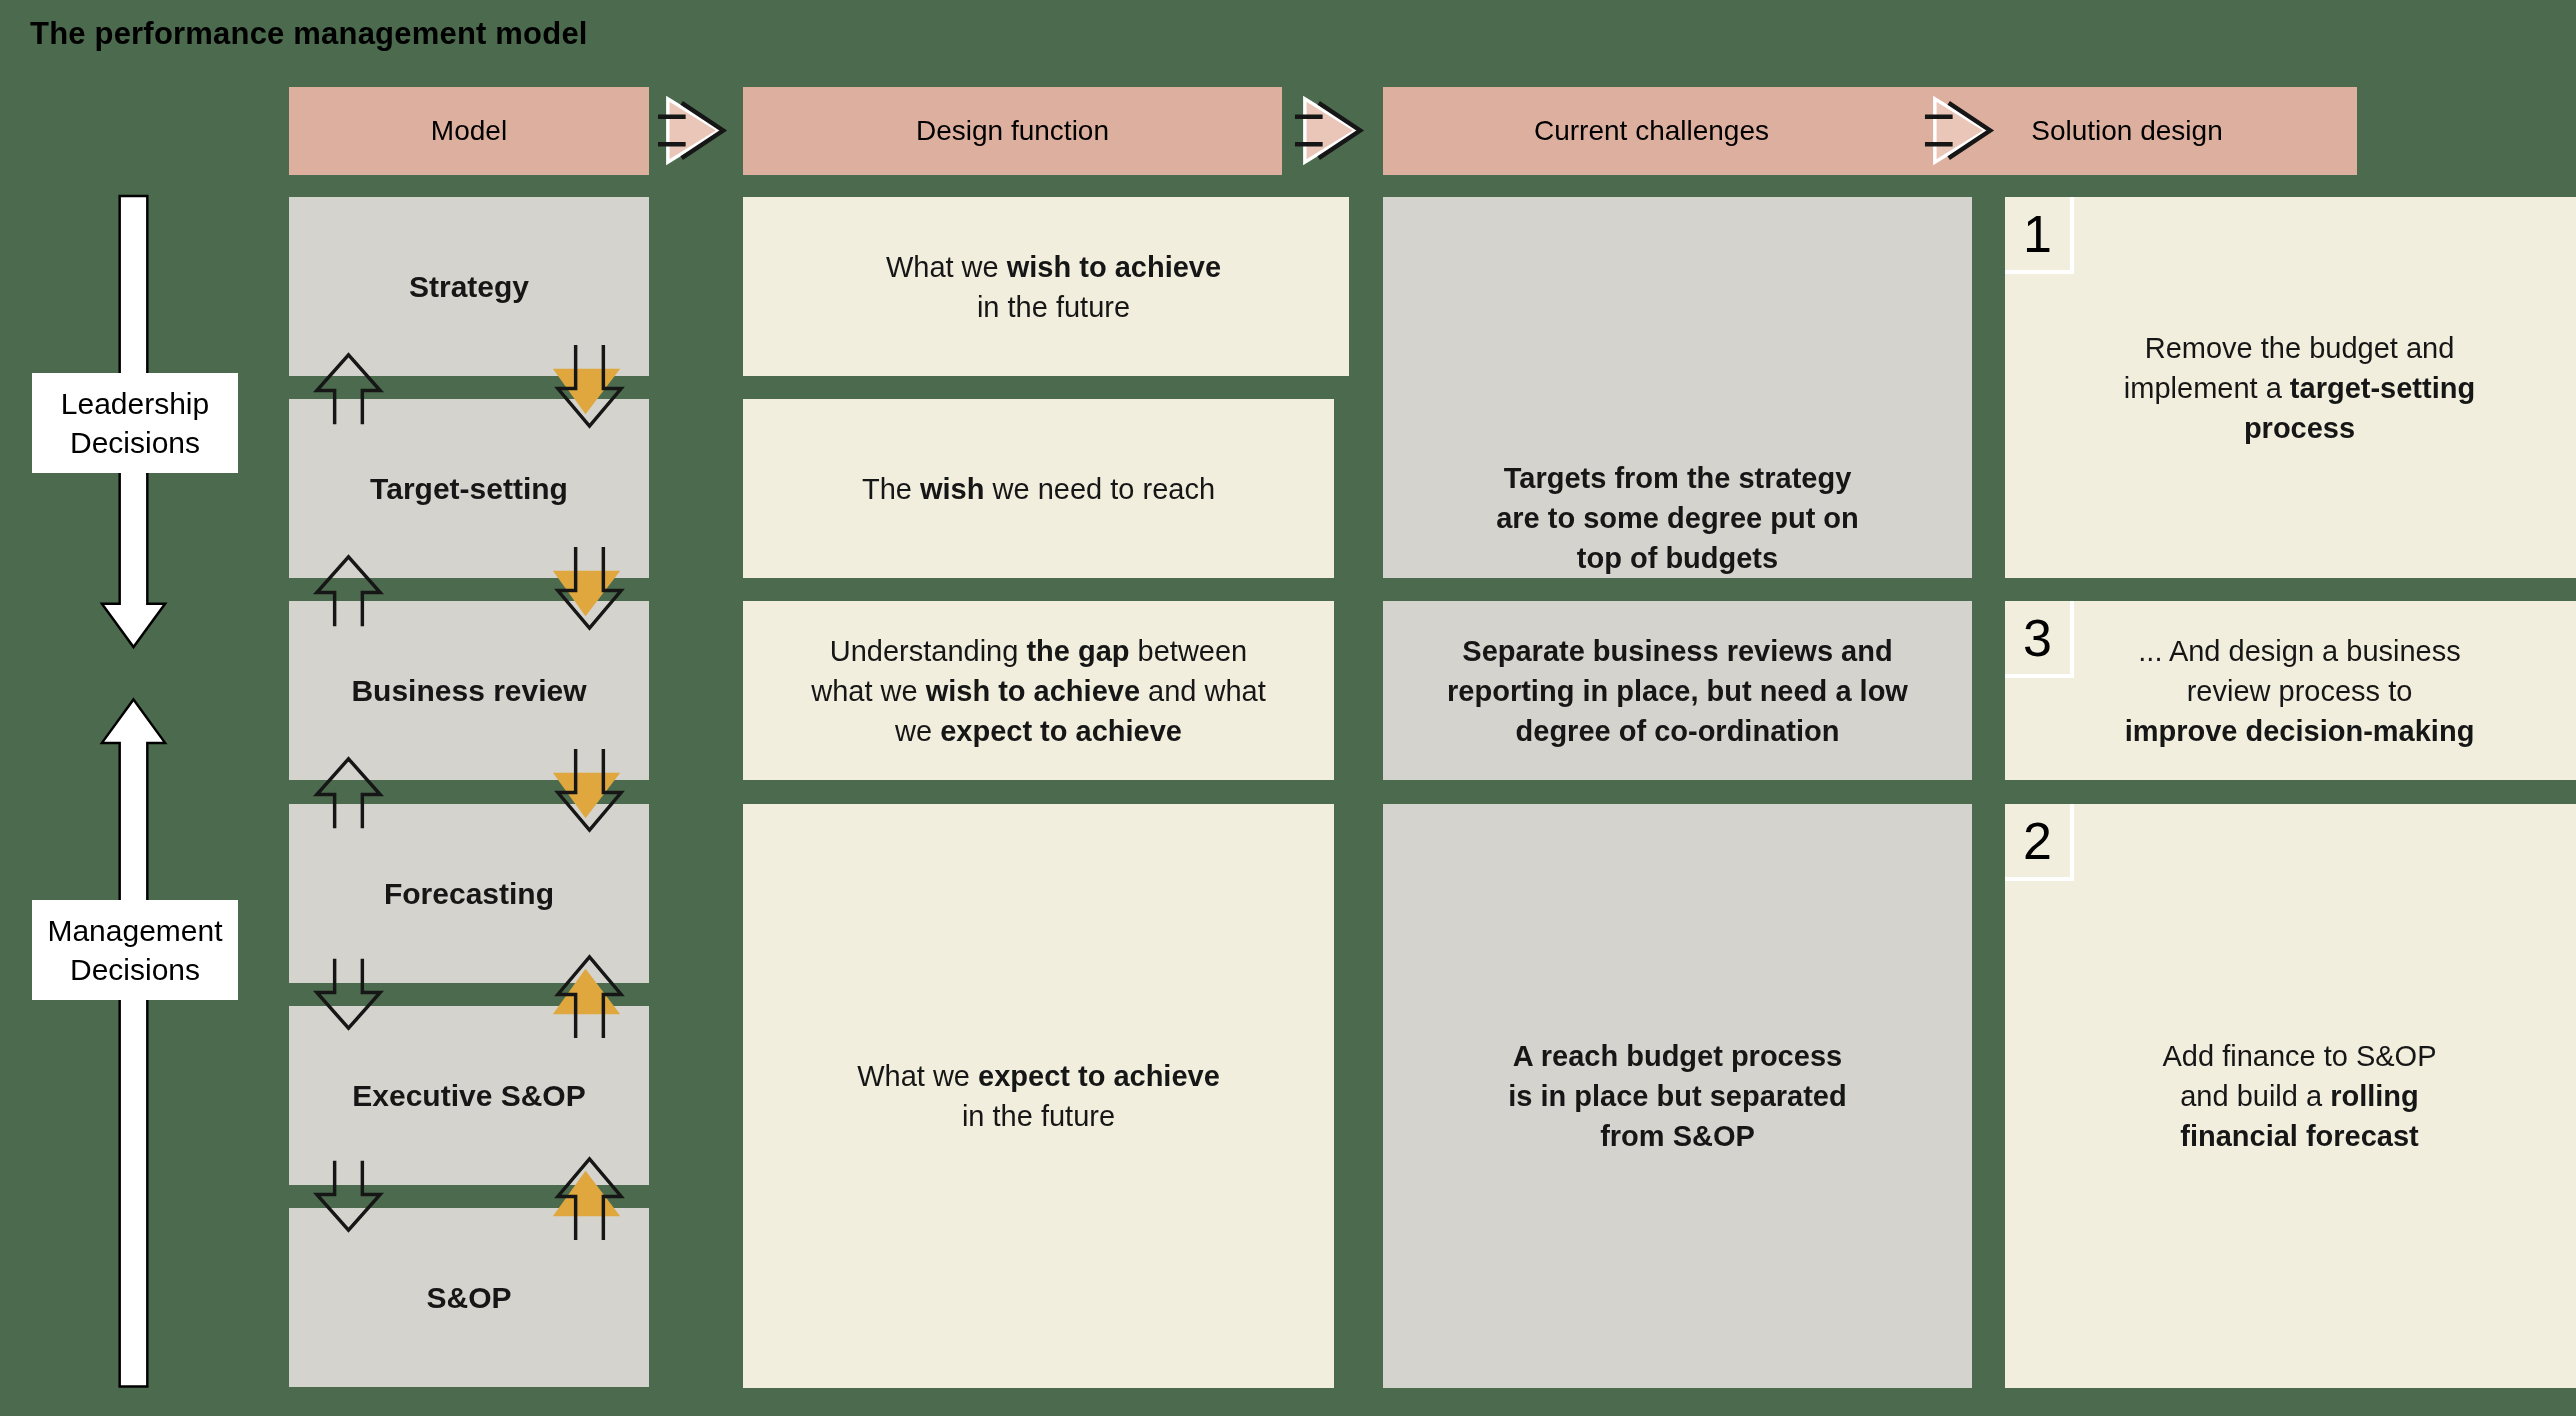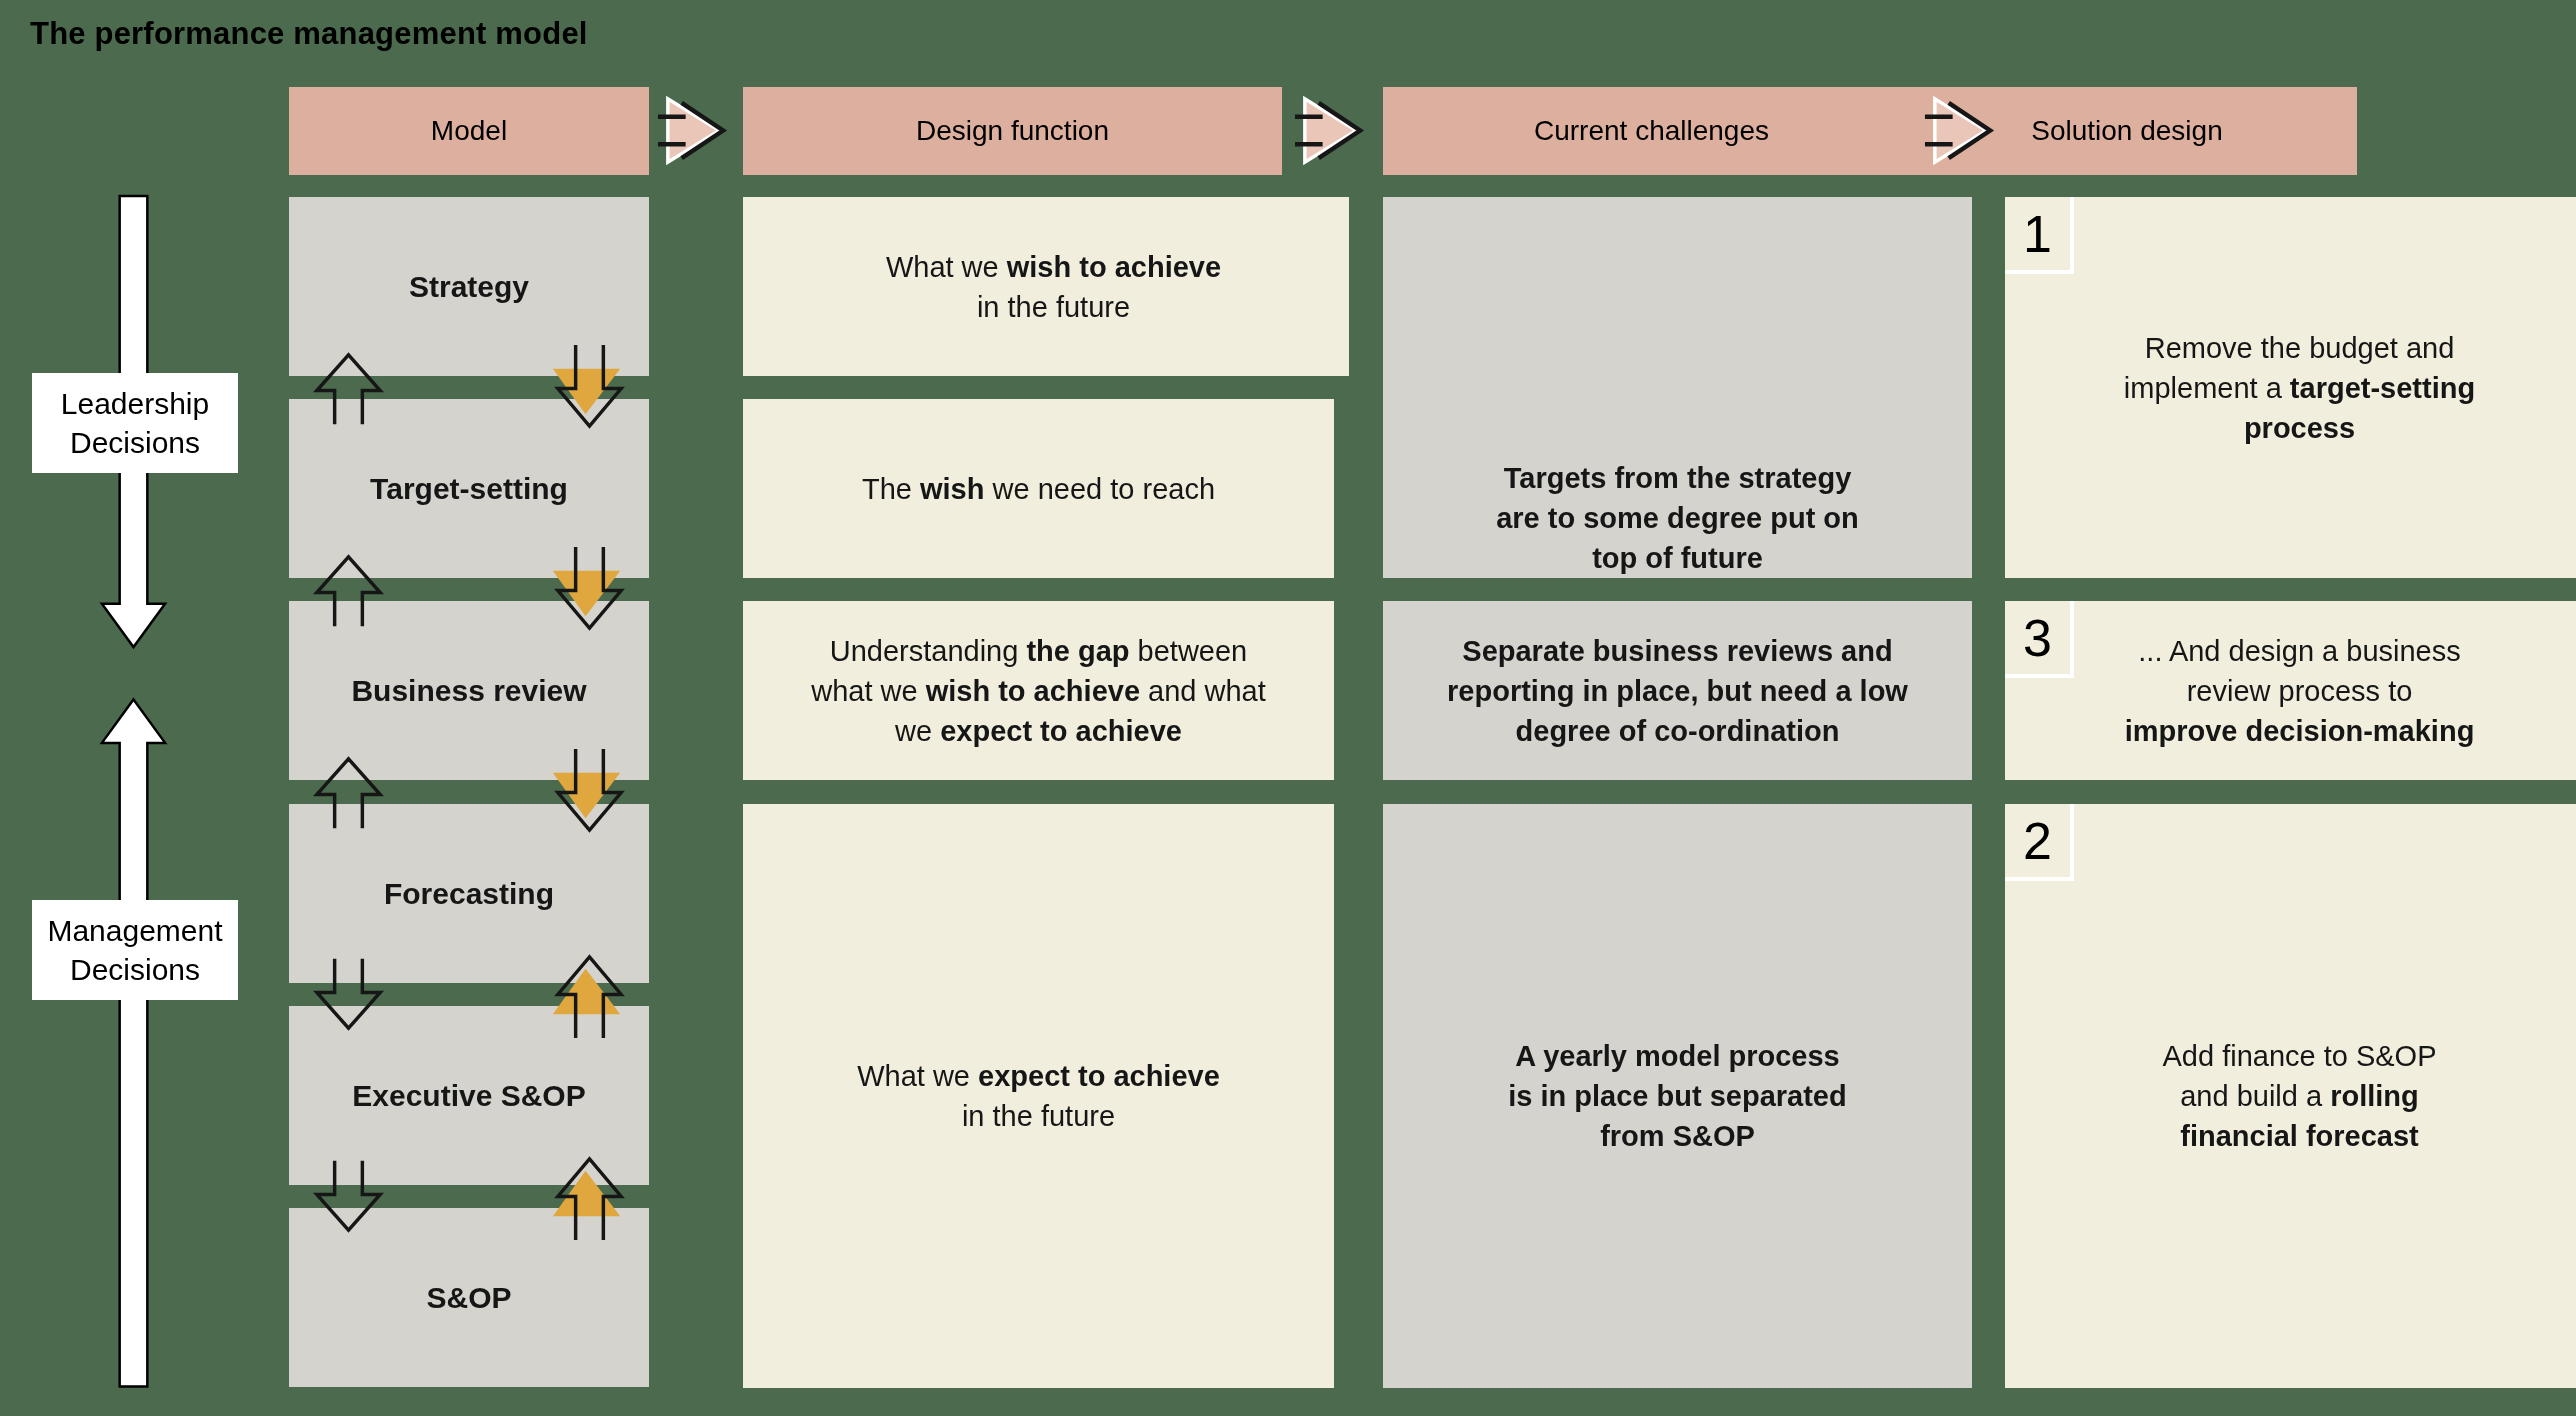--- a/index.html
+++ b/index.html
@@ -146,27 +146,27 @@
     <div>The <b>wish</b> we need to reach</div>
   </div>
   <div class="box cream body-text" style="left:743px;top:601px;width:539px;height:179px;">
     <div>Understanding <b>the gap</b> between<br>what we <b>wish to achieve</b> and what<br>we <b>expect to achieve</b></div>
   </div>
   <div class="box cream body-text" style="left:743px;top:804px;width:539px;height:584px;">
     <div>What we <b>expect to achieve</b><br>in the future</div>
   </div>
 
   <div class="box gray body-text" style="left:1383px;top:197px;width:537px;height:381px;align-items:flex-end;">
-    <div><b>Targets from the strategy</b><br><b>are to some degree put on</b><br><b>top of future</b></div>
+    <div><b>Targets from the strategy</b><br><b>are to some degree put on</b><br><b>top of budgets</b></div>
   </div>
   <div class="box gray body-text" style="left:1383px;top:601px;width:537px;height:179px;">
     <div><b>Separate business reviews and</b><br><b>reporting in place, but need a low</b><br><b>degree of co-ordination</b></div>
   </div>
   <div class="box gray body-text" style="left:1383px;top:804px;width:537px;height:584px;">
-    <div><b>A yearly model process</b><br><b>is in place but separated</b><br><b>from S&amp;OP</b></div>
+    <div><b>A reach budget process</b><br><b>is in place but separated</b><br><b>from S&amp;OP</b></div>
   </div>
 
   <div class="box cream body-text sd" style="left:2005px;top:197px;width:537px;height:381px;">
     <div class="badge">1</div>
     <div class="sd-txt">Remove the budget and<br>implement a <b>target-setting</b><br><b>process</b></div>
   </div>
   <div class="box cream body-text sd" style="left:2005px;top:601px;width:537px;height:179px;">
     <div class="badge">3</div>
     <div class="sd-txt">... And design a business<br>review process to<br><b>improve decision-making</b></div>
   </div>

